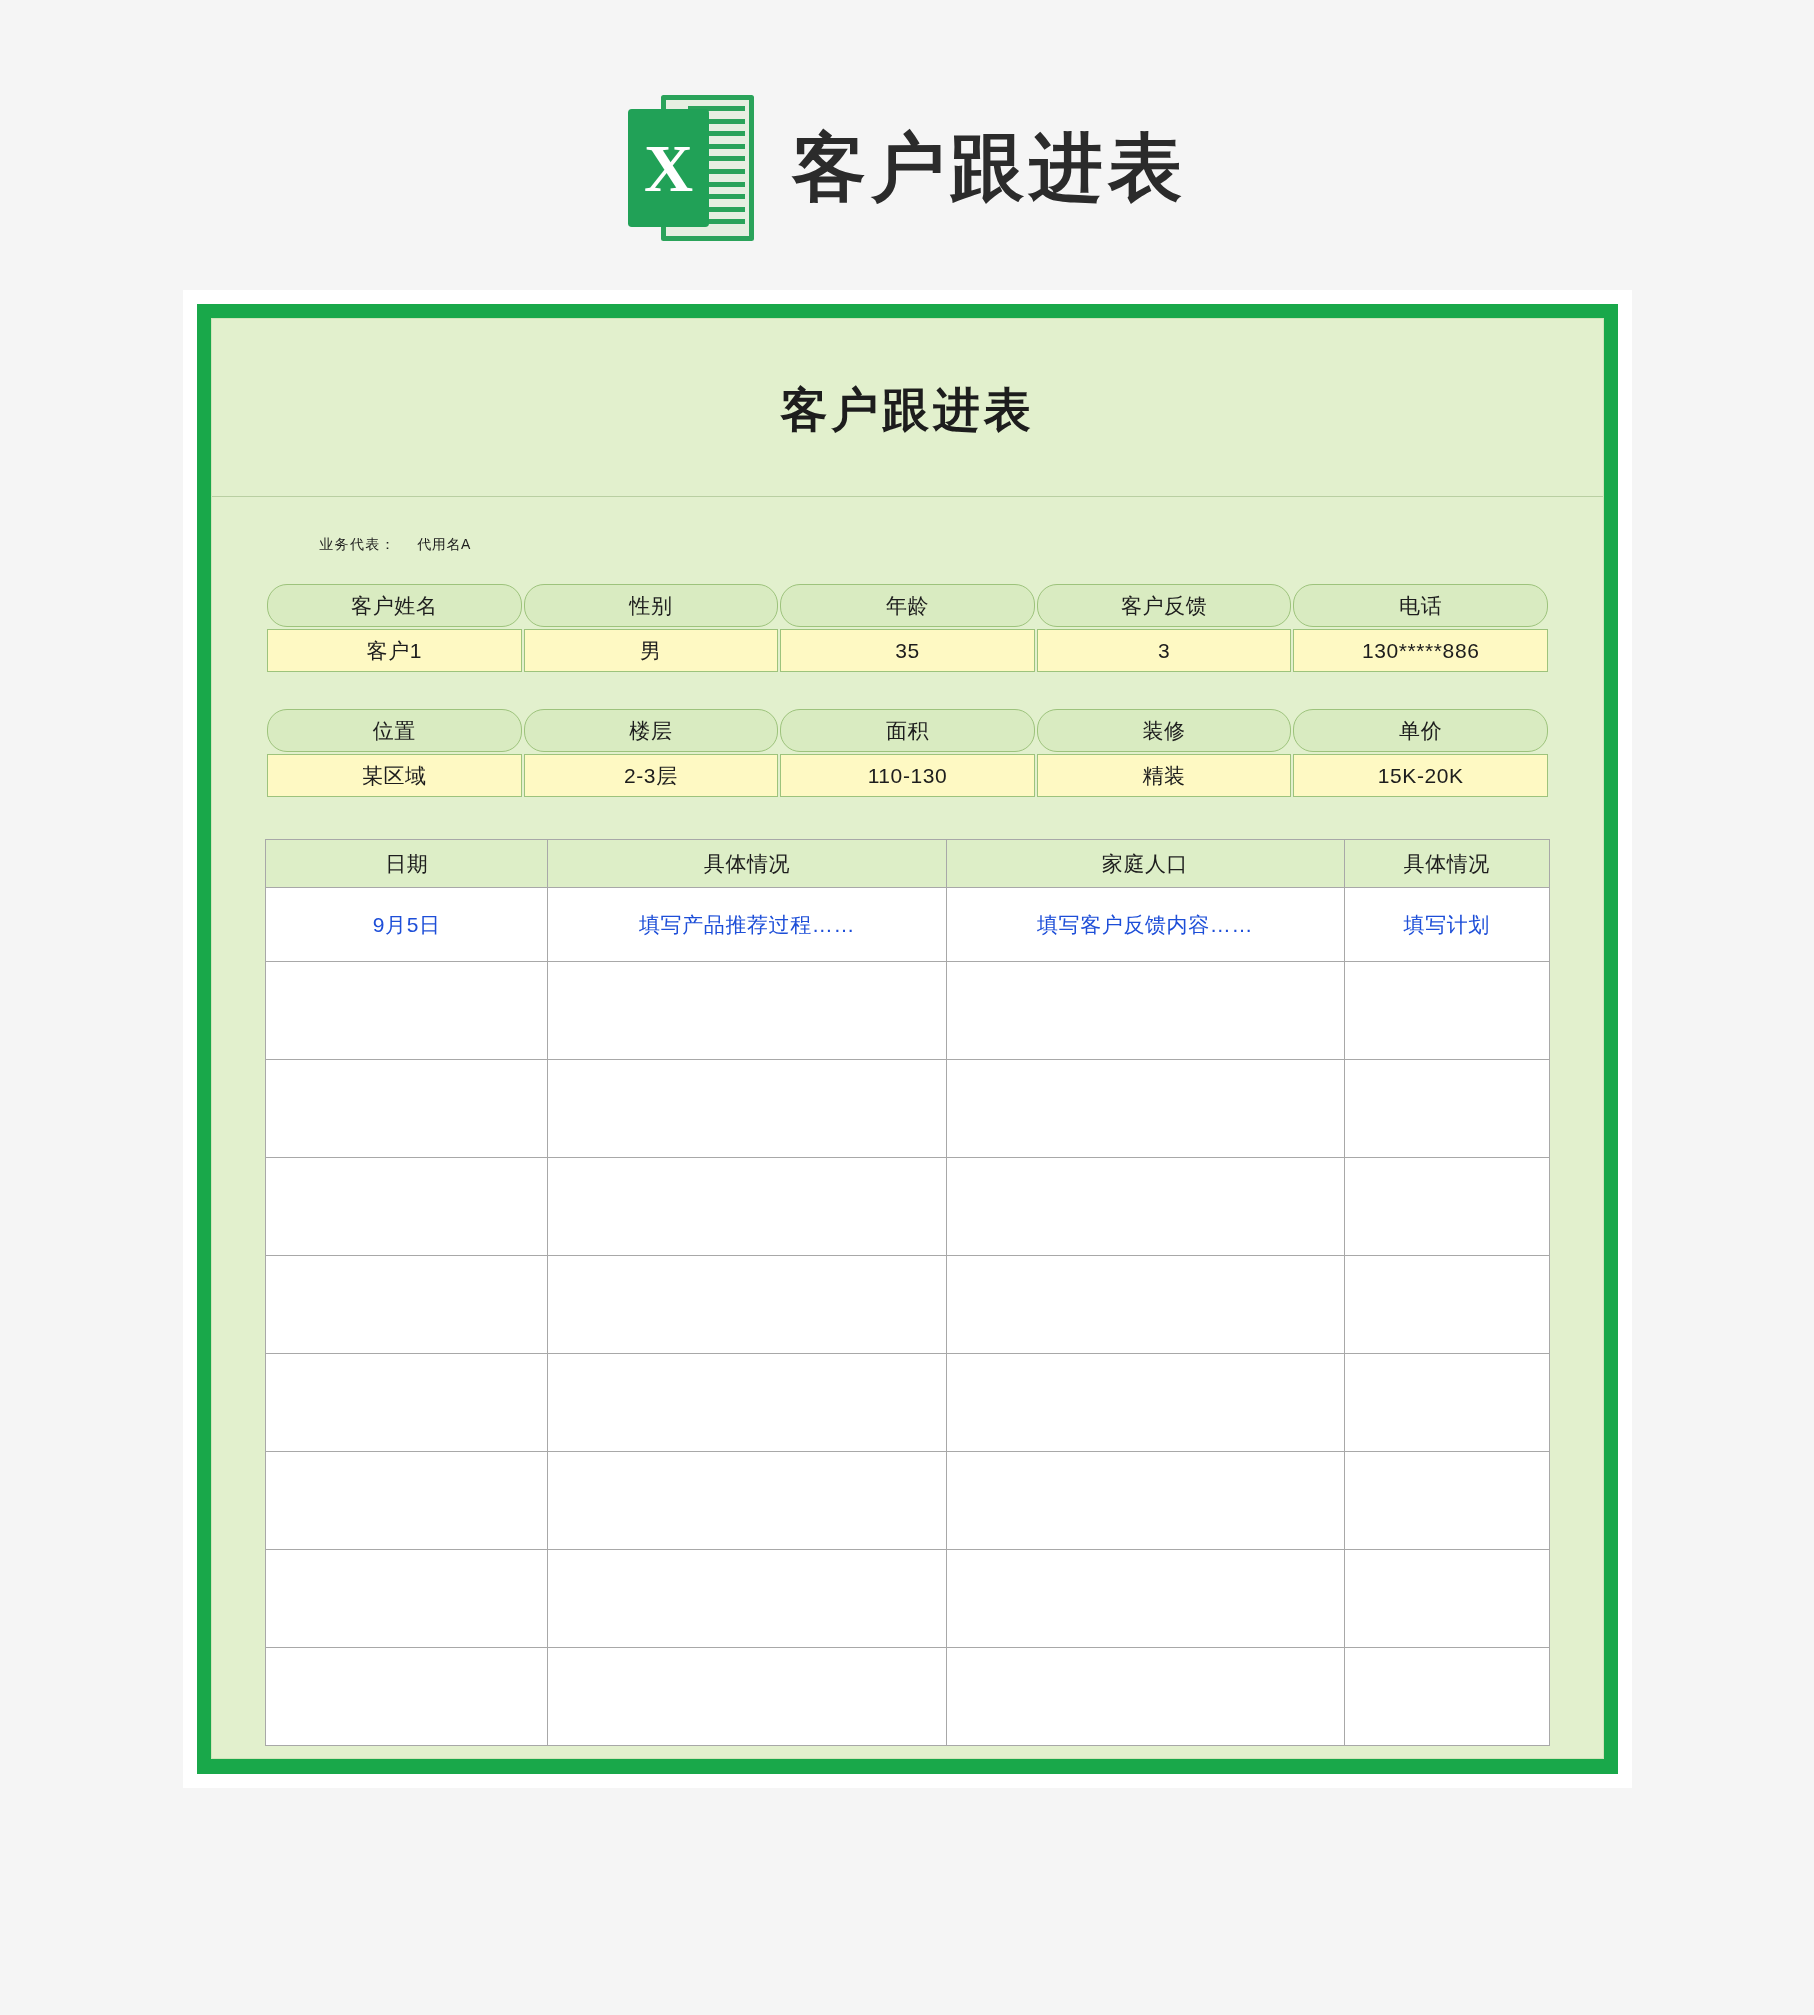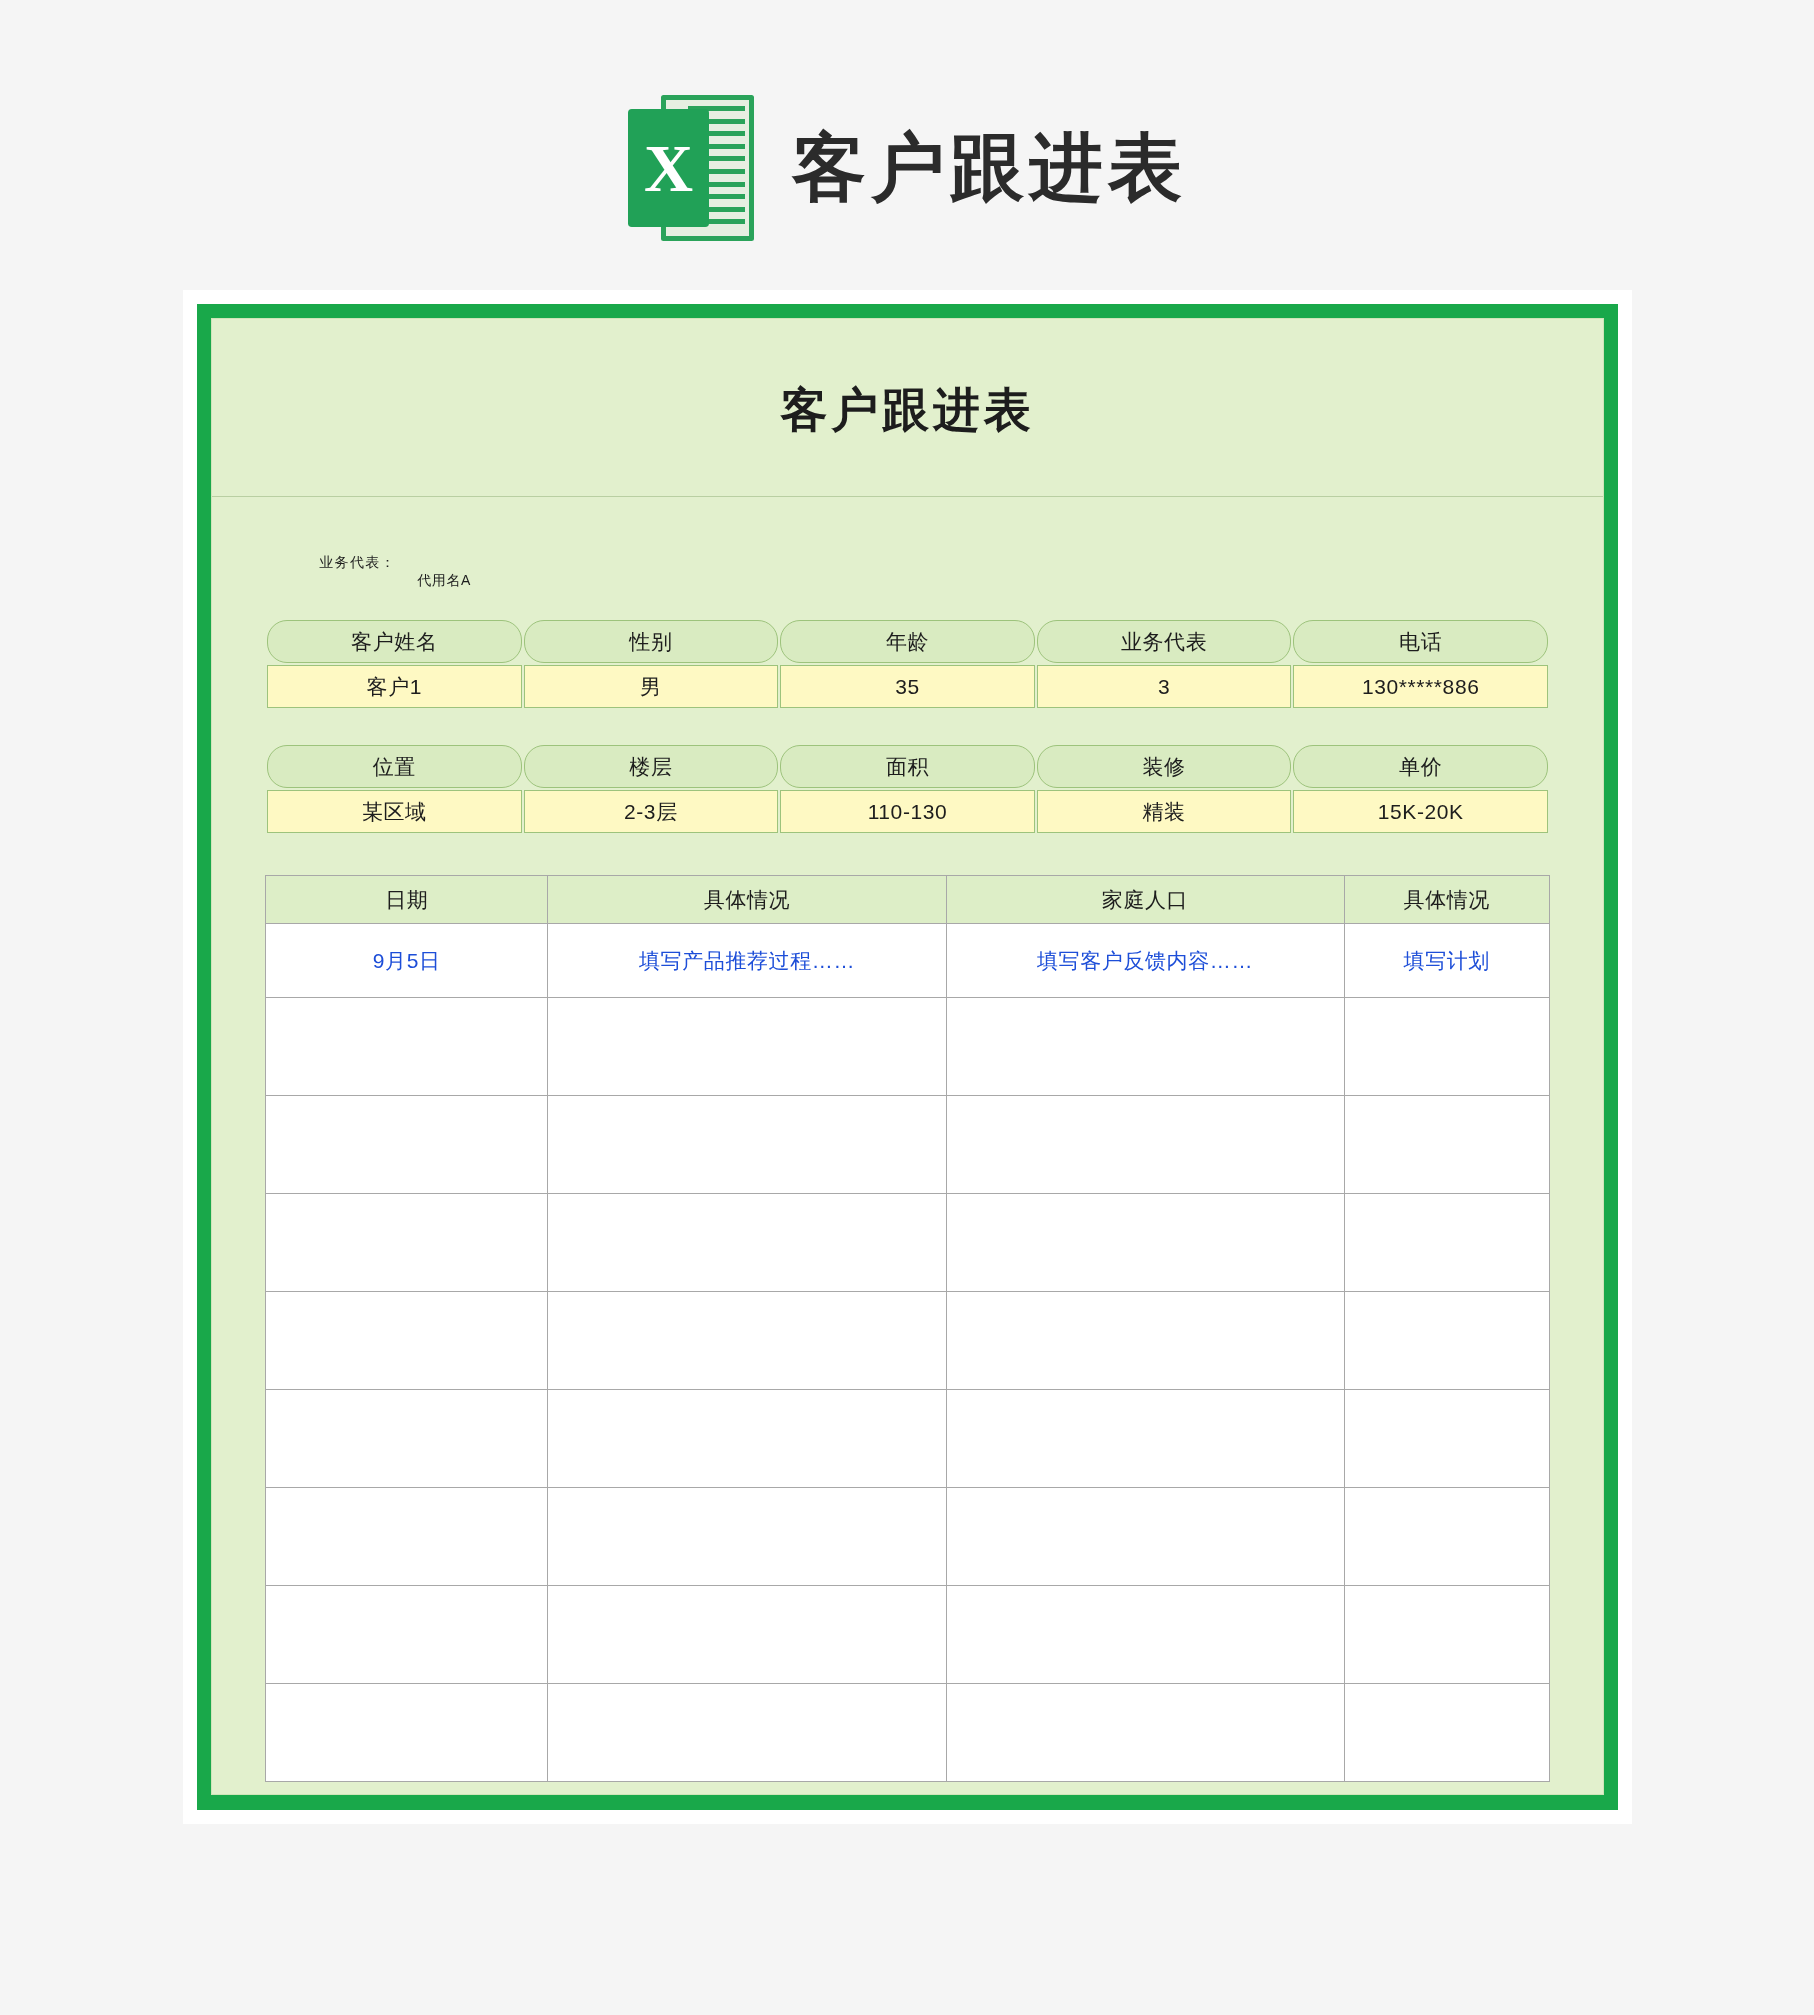--- a/index.html
+++ b/index.html
@@ -115,21 +115,21 @@
   }
 
   .rep-row {
     display: flex;
     align-items: center;
     padding: 39px 0 28px 107px;
     font-size: 14px;
     color: #1d1d1d;
   }
   .rep-label { letter-spacing: 1.3px; }
-  .rep-value { margin-left: 21.4px; letter-spacing: 0.6px; margin-top: 36px; }
+  .rep-value { margin-left: 21.4px; letter-spacing: 0.6px; }
 
   .info-block {
     padding: 0 0 0 0;
     margin: 0 auto;
     width: 1285px;
   }
   table.info {
     border-collapse: separate;
     border-spacing: 2.5px 2.5px;
     width: 100%;
@@ -212,21 +212,21 @@
           <span class="rep-value">代用名A</span>
         </div>
 
         <div class="info-block">
           <table class="info">
             <tbody>
                 <tr class="hdr">
               <td>客户姓名</td>
               <td>性别</td>
               <td>年龄</td>
-              <td>业务代表</td>
+              <td>客户反馈</td>
               <td>电话</td>
             </tr>
             <tr class="val">
               <td>客户1</td>
               <td>男</td>
               <td>35</td>
               <td>3</td>
               <td>130*****886</td>
             </tr>
           </tbody>

